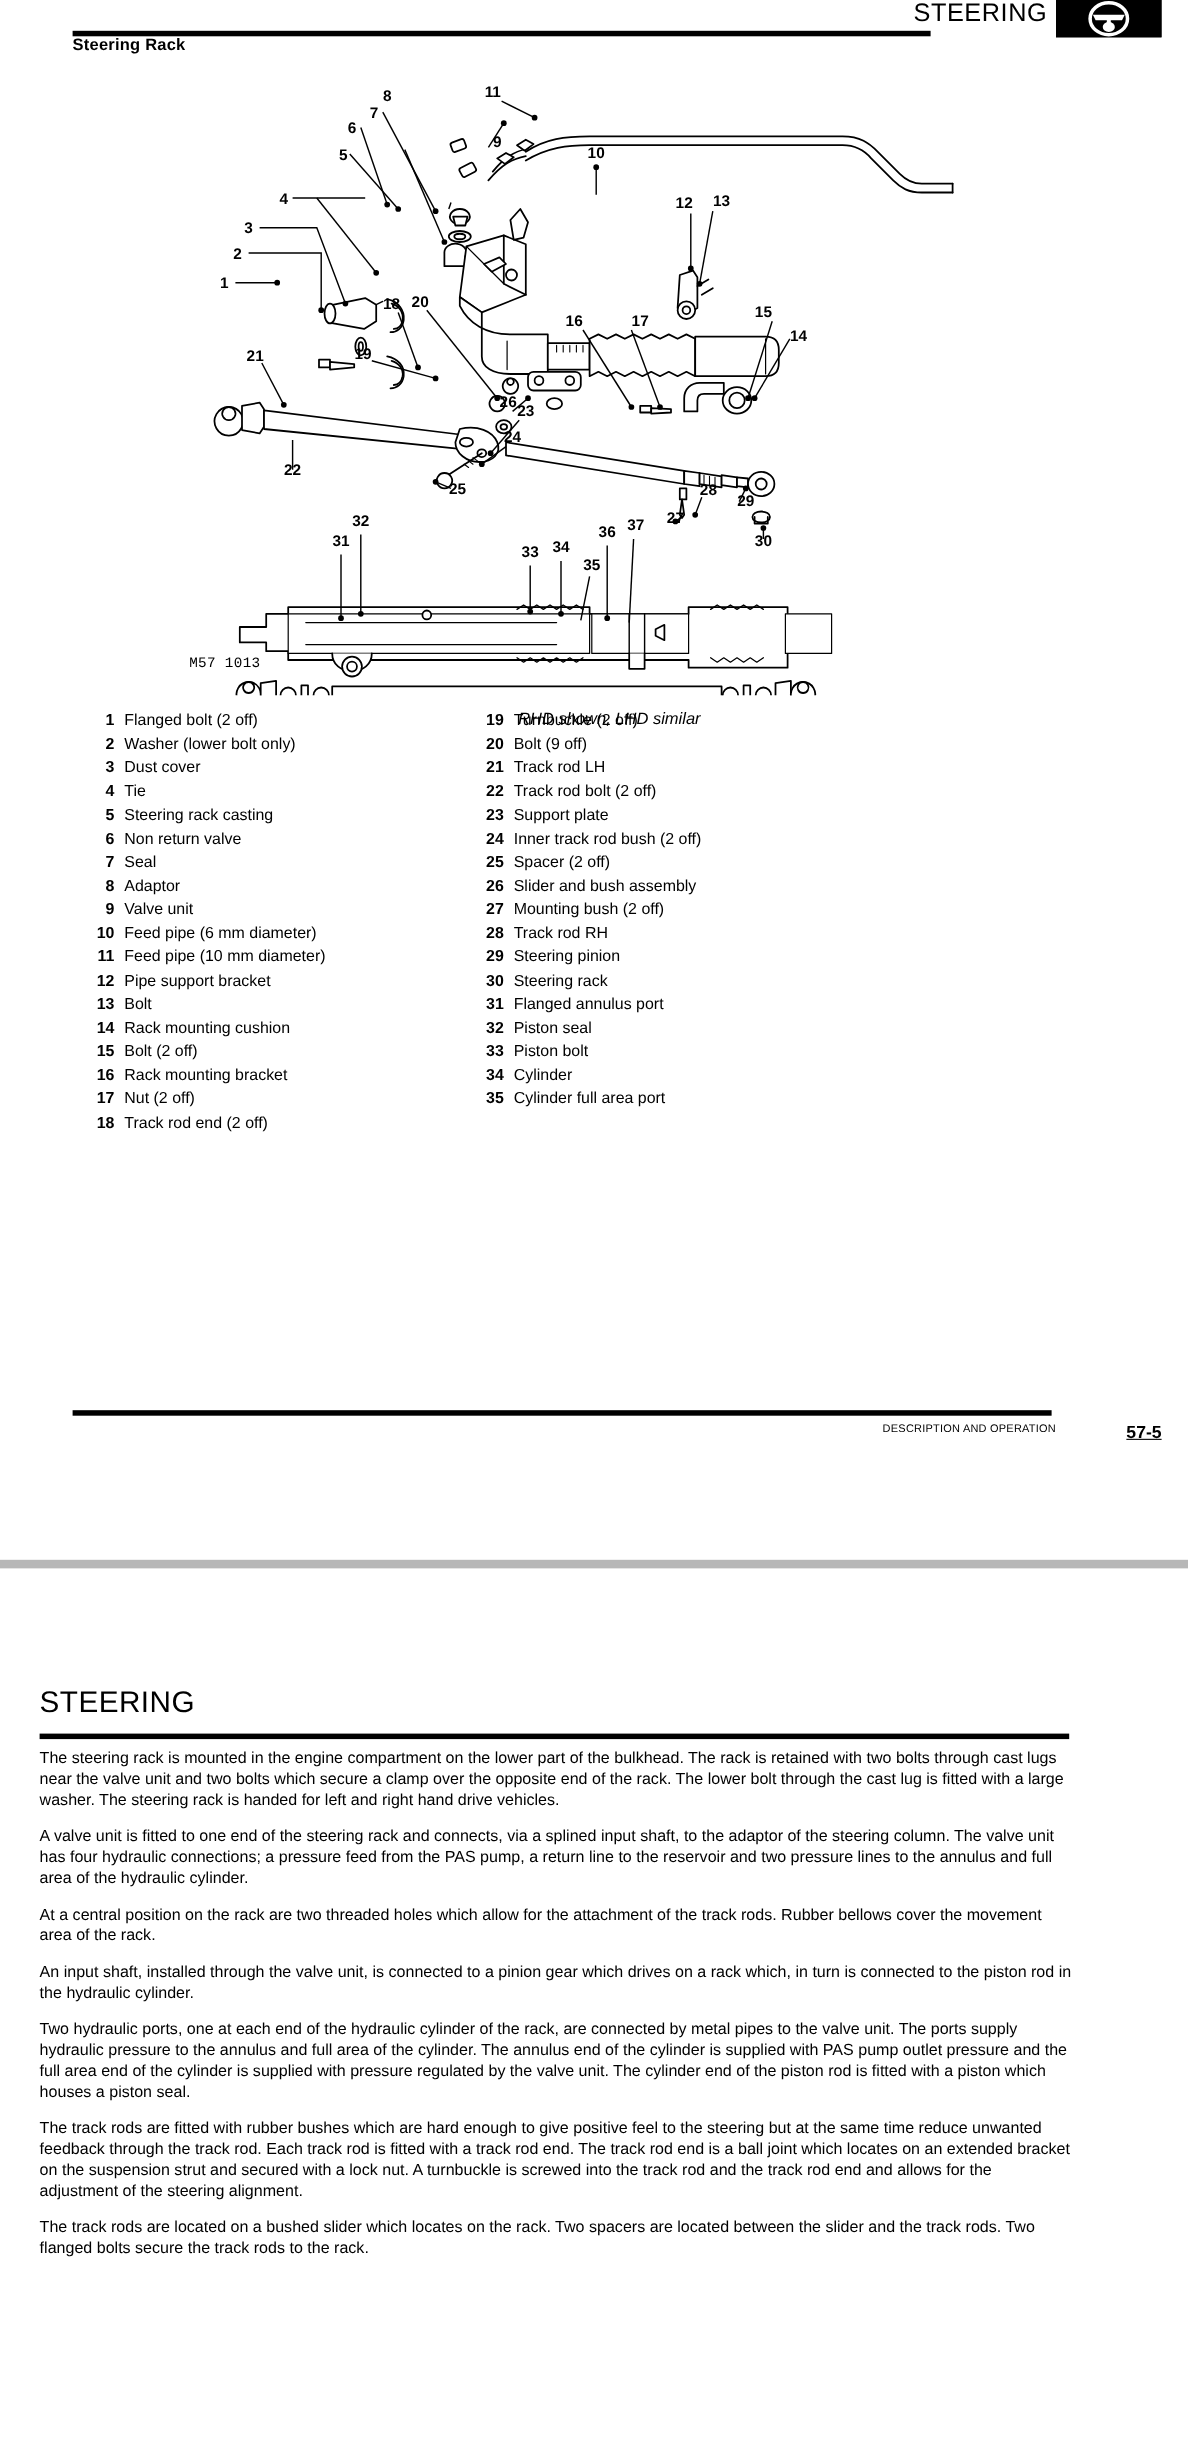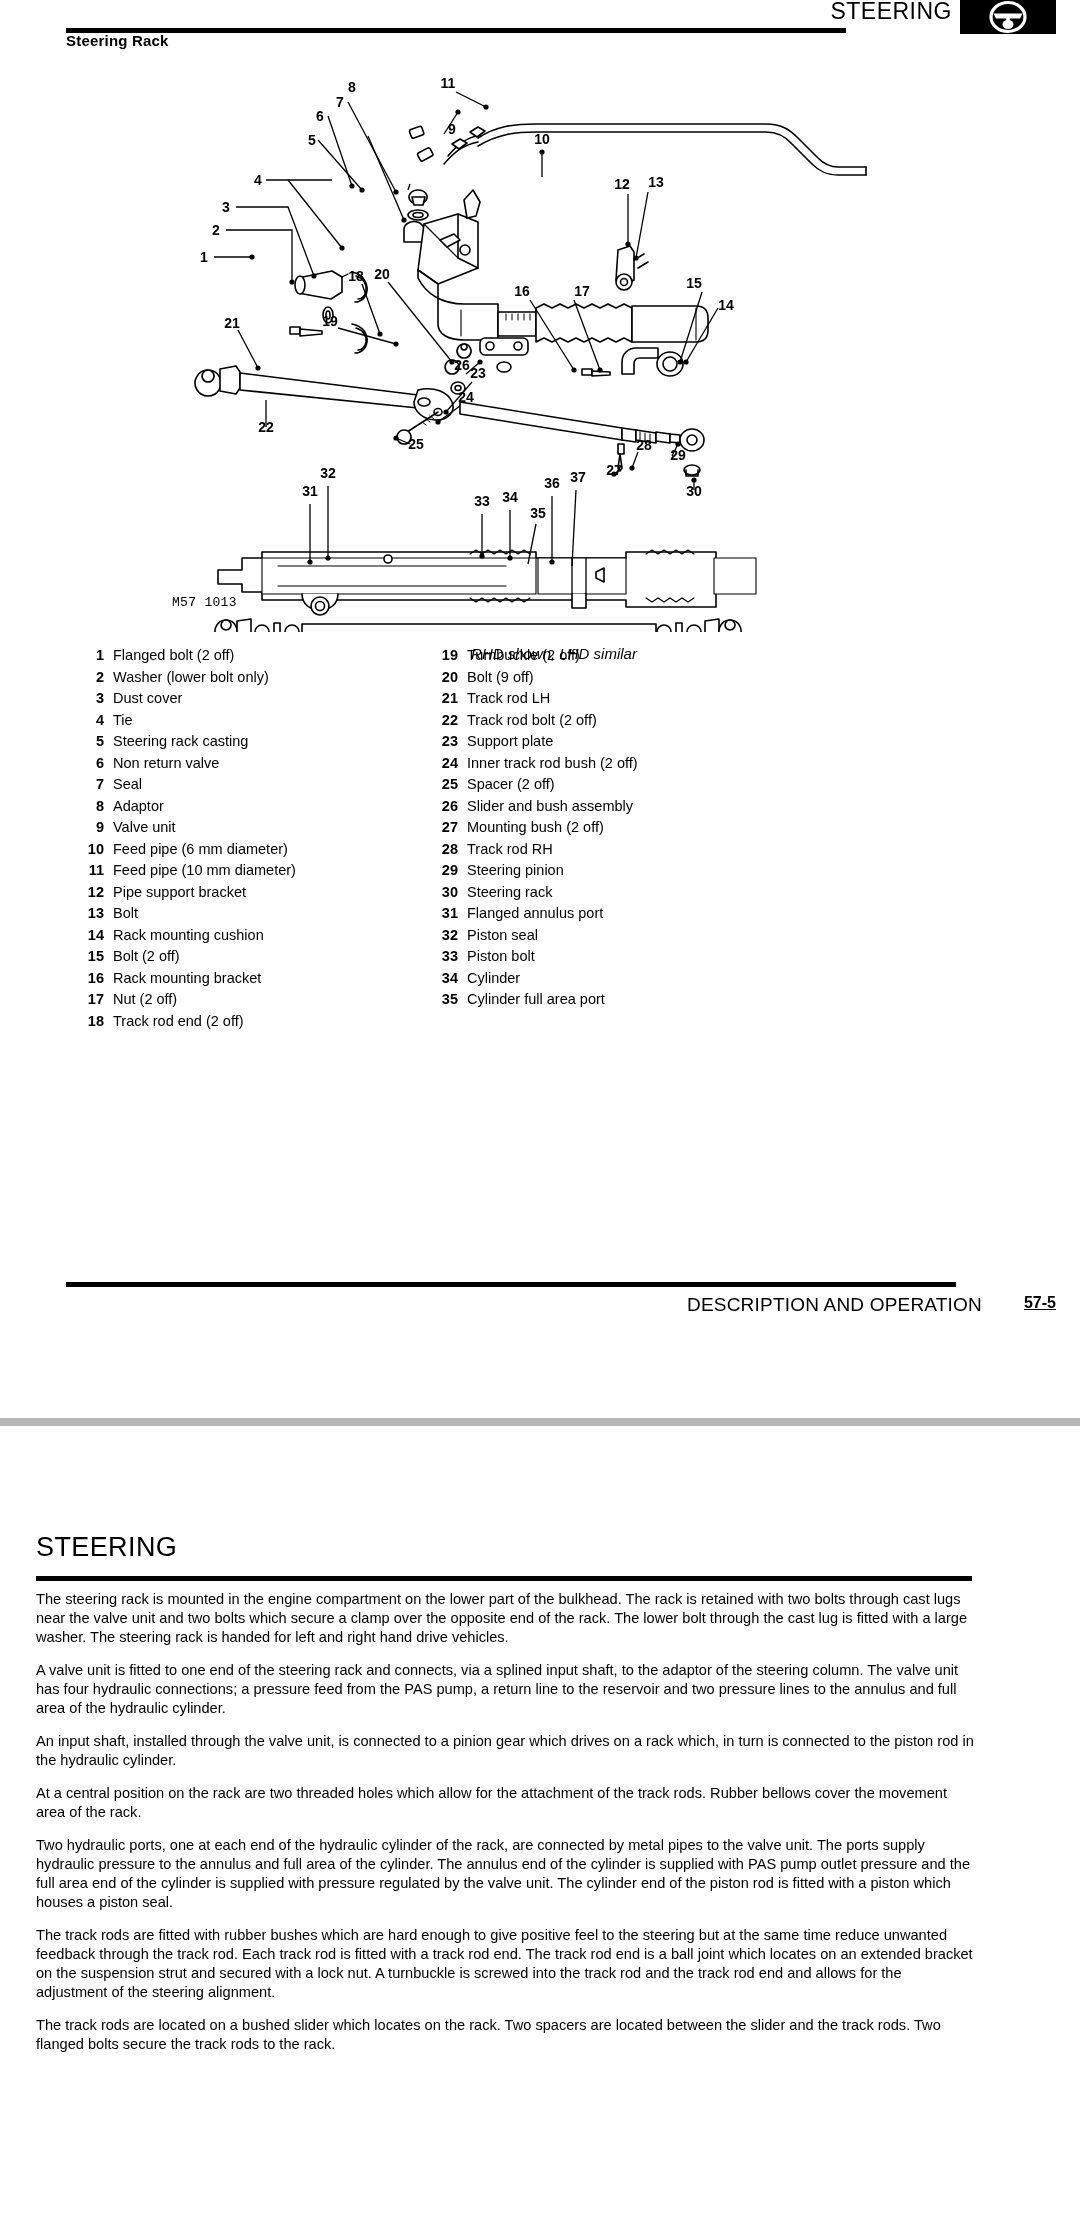--- a/index.html
+++ b/index.html
@@ -134,23 +134,23 @@
   }
   .foot {
     position: absolute;
     top: 1294px;
     left: 0;
     width: 1080px;
     height: 26px;
   }
   .foot-label {
     position: absolute;
-    right: 98px;
+    right: 120px;
     top: 0;
-    font-size: 19px;
+    font-size: 10px;
     letter-spacing: 0.2px;
     text-align: right;
   }
   .foot-page {
     position: absolute;
     right: 24px;
     top: 0;
     font-size: 16px;
     font-weight: bold;
     text-decoration: underline;
@@ -656,19 +656,19 @@
 
 <div class="page-gap"></div>
 <div class="gap-fill"></div>
 
 <div class="page2">
   <div class="p2-title">STEERING</div>
   <div class="p2-rule"></div>
   <div class="body">
     <p>The steering rack is mounted in the engine compartment on the lower part of the bulkhead. The rack is retained with two bolts through cast lugs near the valve unit and two bolts which secure a clamp over the opposite end of the rack. The lower bolt through the cast lug is fitted with a large washer. The steering rack is handed for left and right hand drive vehicles.</p>
     <p>A valve unit is fitted to one end of the steering rack and connects, via a splined input shaft, to the adaptor of the steering column. The valve unit has four hydraulic connections; a pressure feed from the PAS pump, a return line to the reservoir and two pressure lines to the annulus and full area of the hydraulic cylinder.</p>
+    <p>At a central position on the rack are two threaded holes which allow for the attachment of the track rods. Rubber bellows cover the movement area of the rack.</p>
     <p>An input shaft, installed through the valve unit, is connected to a pinion gear which drives on a rack which, in turn is connected to the piston rod in the hydraulic cylinder.</p>
-    <p>At a central position on the rack are two threaded holes which allow for the attachment of the track rods. Rubber bellows cover the movement area of the rack.</p>
     <p>Two hydraulic ports, one at each end of the hydraulic cylinder of the rack, are connected by metal pipes to the valve unit. The ports supply hydraulic pressure to the annulus and full area of the cylinder. The annulus end of the cylinder is supplied with PAS pump outlet pressure and the full area end of the cylinder is supplied with pressure regulated by the valve unit. The cylinder end of the piston rod is fitted with a piston which houses a piston seal.</p>
     <p>The track rods are fitted with rubber bushes which are hard enough to give positive feel to the steering but at the same time reduce unwanted feedback through the track rod. Each track rod is fitted with a track rod end. The track rod end is a ball joint which locates on an extended bracket on the suspension strut and secured with a lock nut. A turnbuckle is screwed into the track rod and the track rod end and allows for the adjustment of the steering alignment.</p>
     <p>The track rods are located on a bushed slider which locates on the rack. Two spacers are located between the slider and the track rods. Two flanged bolts secure the track rods to the rack.</p>
   </div>
 </div>
 
 </body></html>

